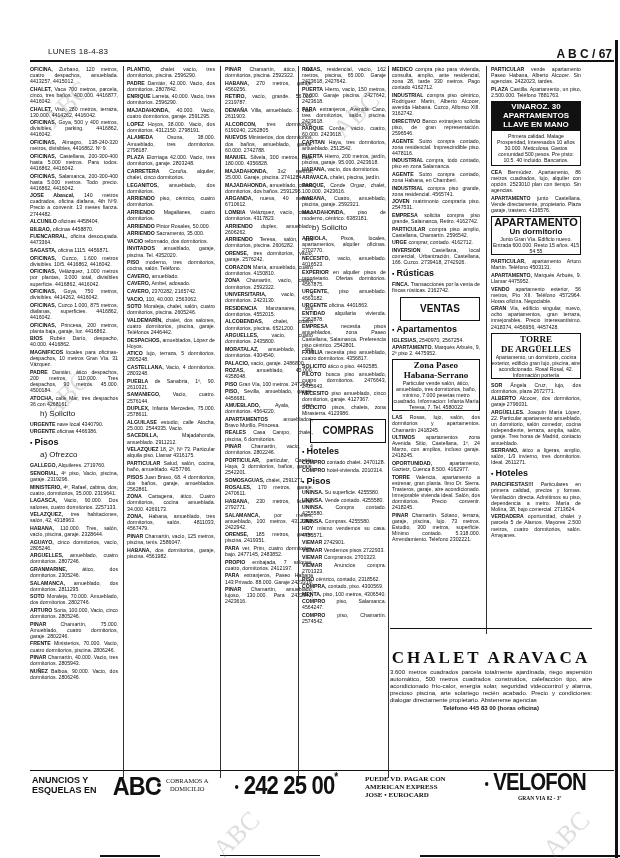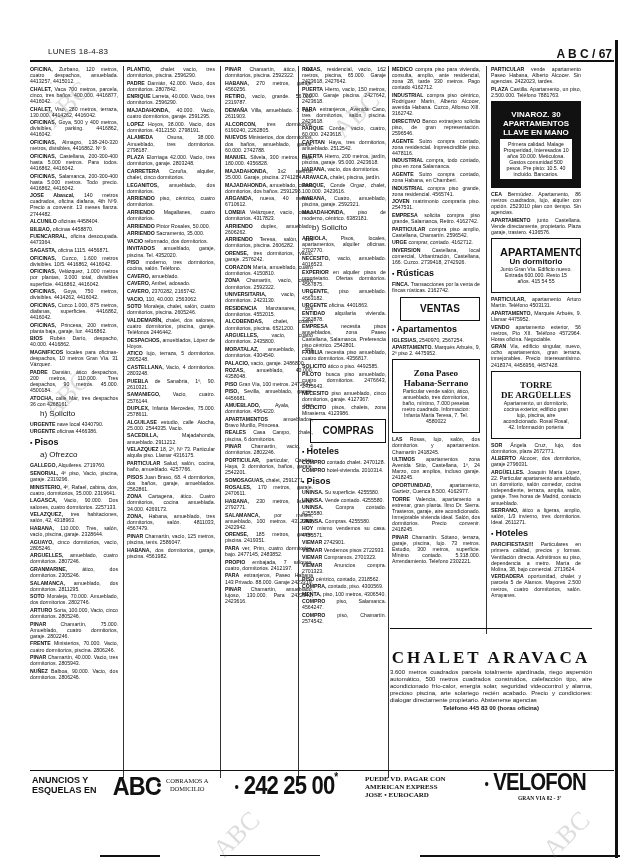--- a/index.html
+++ b/index.html
@@ -9,21 +9,21 @@
   .hdr .date{position:absolute;left:18px;top:3px;font-size:8px;letter-spacing:0.3px;}
   .hdr .title{position:absolute;left:160px;top:0;font-family:"Liberation Serif",serif;font-weight:bold;font-size:13px;letter-spacing:0.5px;}
   .hdr .folio{position:absolute;right:2px;top:3px;font-size:12px;font-weight:bold;}
   .cols{position:absolute;top:22px;left:0;width:584px;height:712px;}
   .col{position:absolute;top:0;width:88px;height:712px;overflow:hidden;font-size:5.2px;line-height:6.1px;}
   .col .ad{margin:0 0 1.5px 0;text-align:justify;}
   .col .ad b{font-weight:bold;}
   .sec{font-family:"Liberation Sans",sans-serif;font-weight:bold;font-size:9px;line-height:11px;margin:3px 0 2px 0;}
   .sec:before{content:"\25AA  ";font-size:7px;}
   .sub{font-size:8px;line-height:10px;margin:2px 0 2px 10px;}
-  .box{border:1.5px solid #111;margin:3px 0;padding:8px;text-align:center;}
+  .box{border:1.5px solid #111;margin:3px 0;padding:0;text-align:center;}
   .box.dark{background:#111;color:#fff;}
   .box .h1{font-family:"Liberation Serif",serif;font-weight:bold;font-size:9px;line-height:10px;}
   .box .h2{font-weight:bold;font-size:8px;line-height:9px;}
   .box .t{font-size:5.2px;line-height:6px;}
   .box.wide-h{font-weight:bold;font-size:10px;padding:8px 3px;margin-left:8px;}
   .vsep{position:absolute;top:22px;width:0.6px;height:712px;background:#333;}
   .chalet{position:absolute;left:360px;top:584px;width:202px;border-top:1.5px solid #111;padding-top:20px;text-align:center;}
   .chalet .h1{font-family:"Liberation Serif",serif;font-weight:bold;font-size:17px;letter-spacing:3px;line-height:18px;}
   .chalet .h2{font-family:"Liberation Serif",serif;font-weight:bold;font-size:11px;letter-spacing:1.5px;line-height:12px;}
   .chalet .t{font-size:6px;line-height:7px;text-align:justify;margin-top:2px;}

